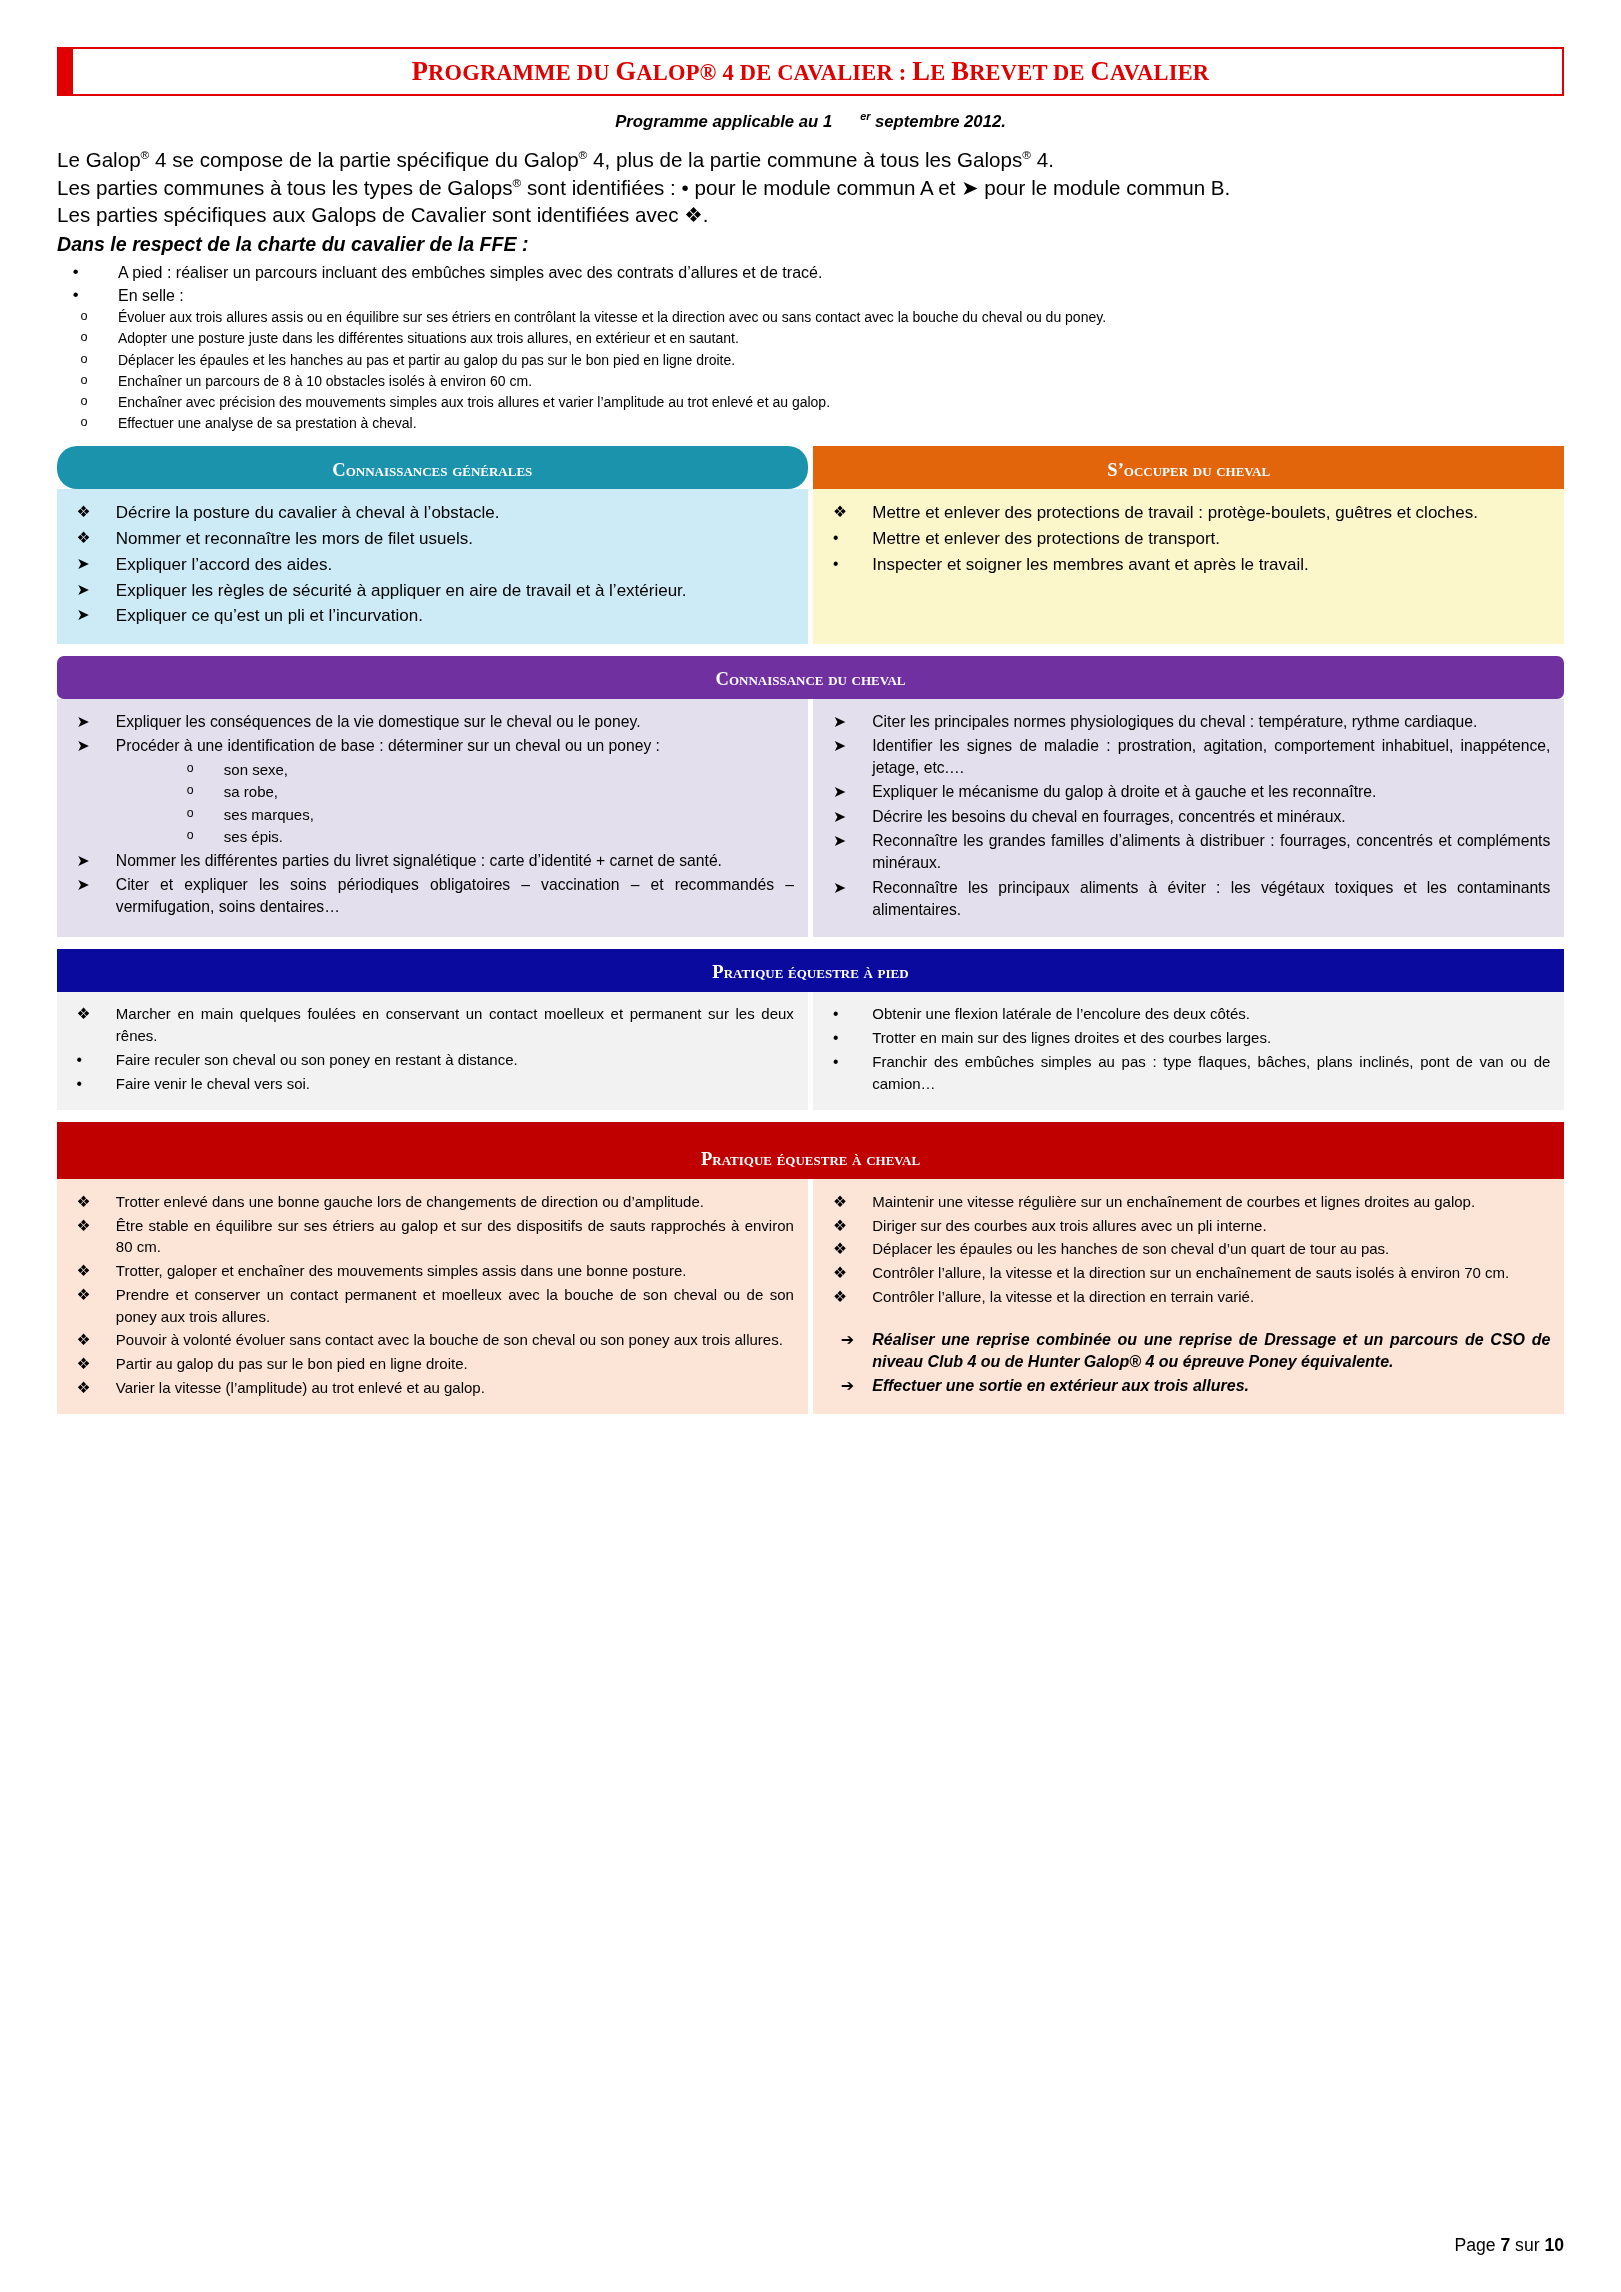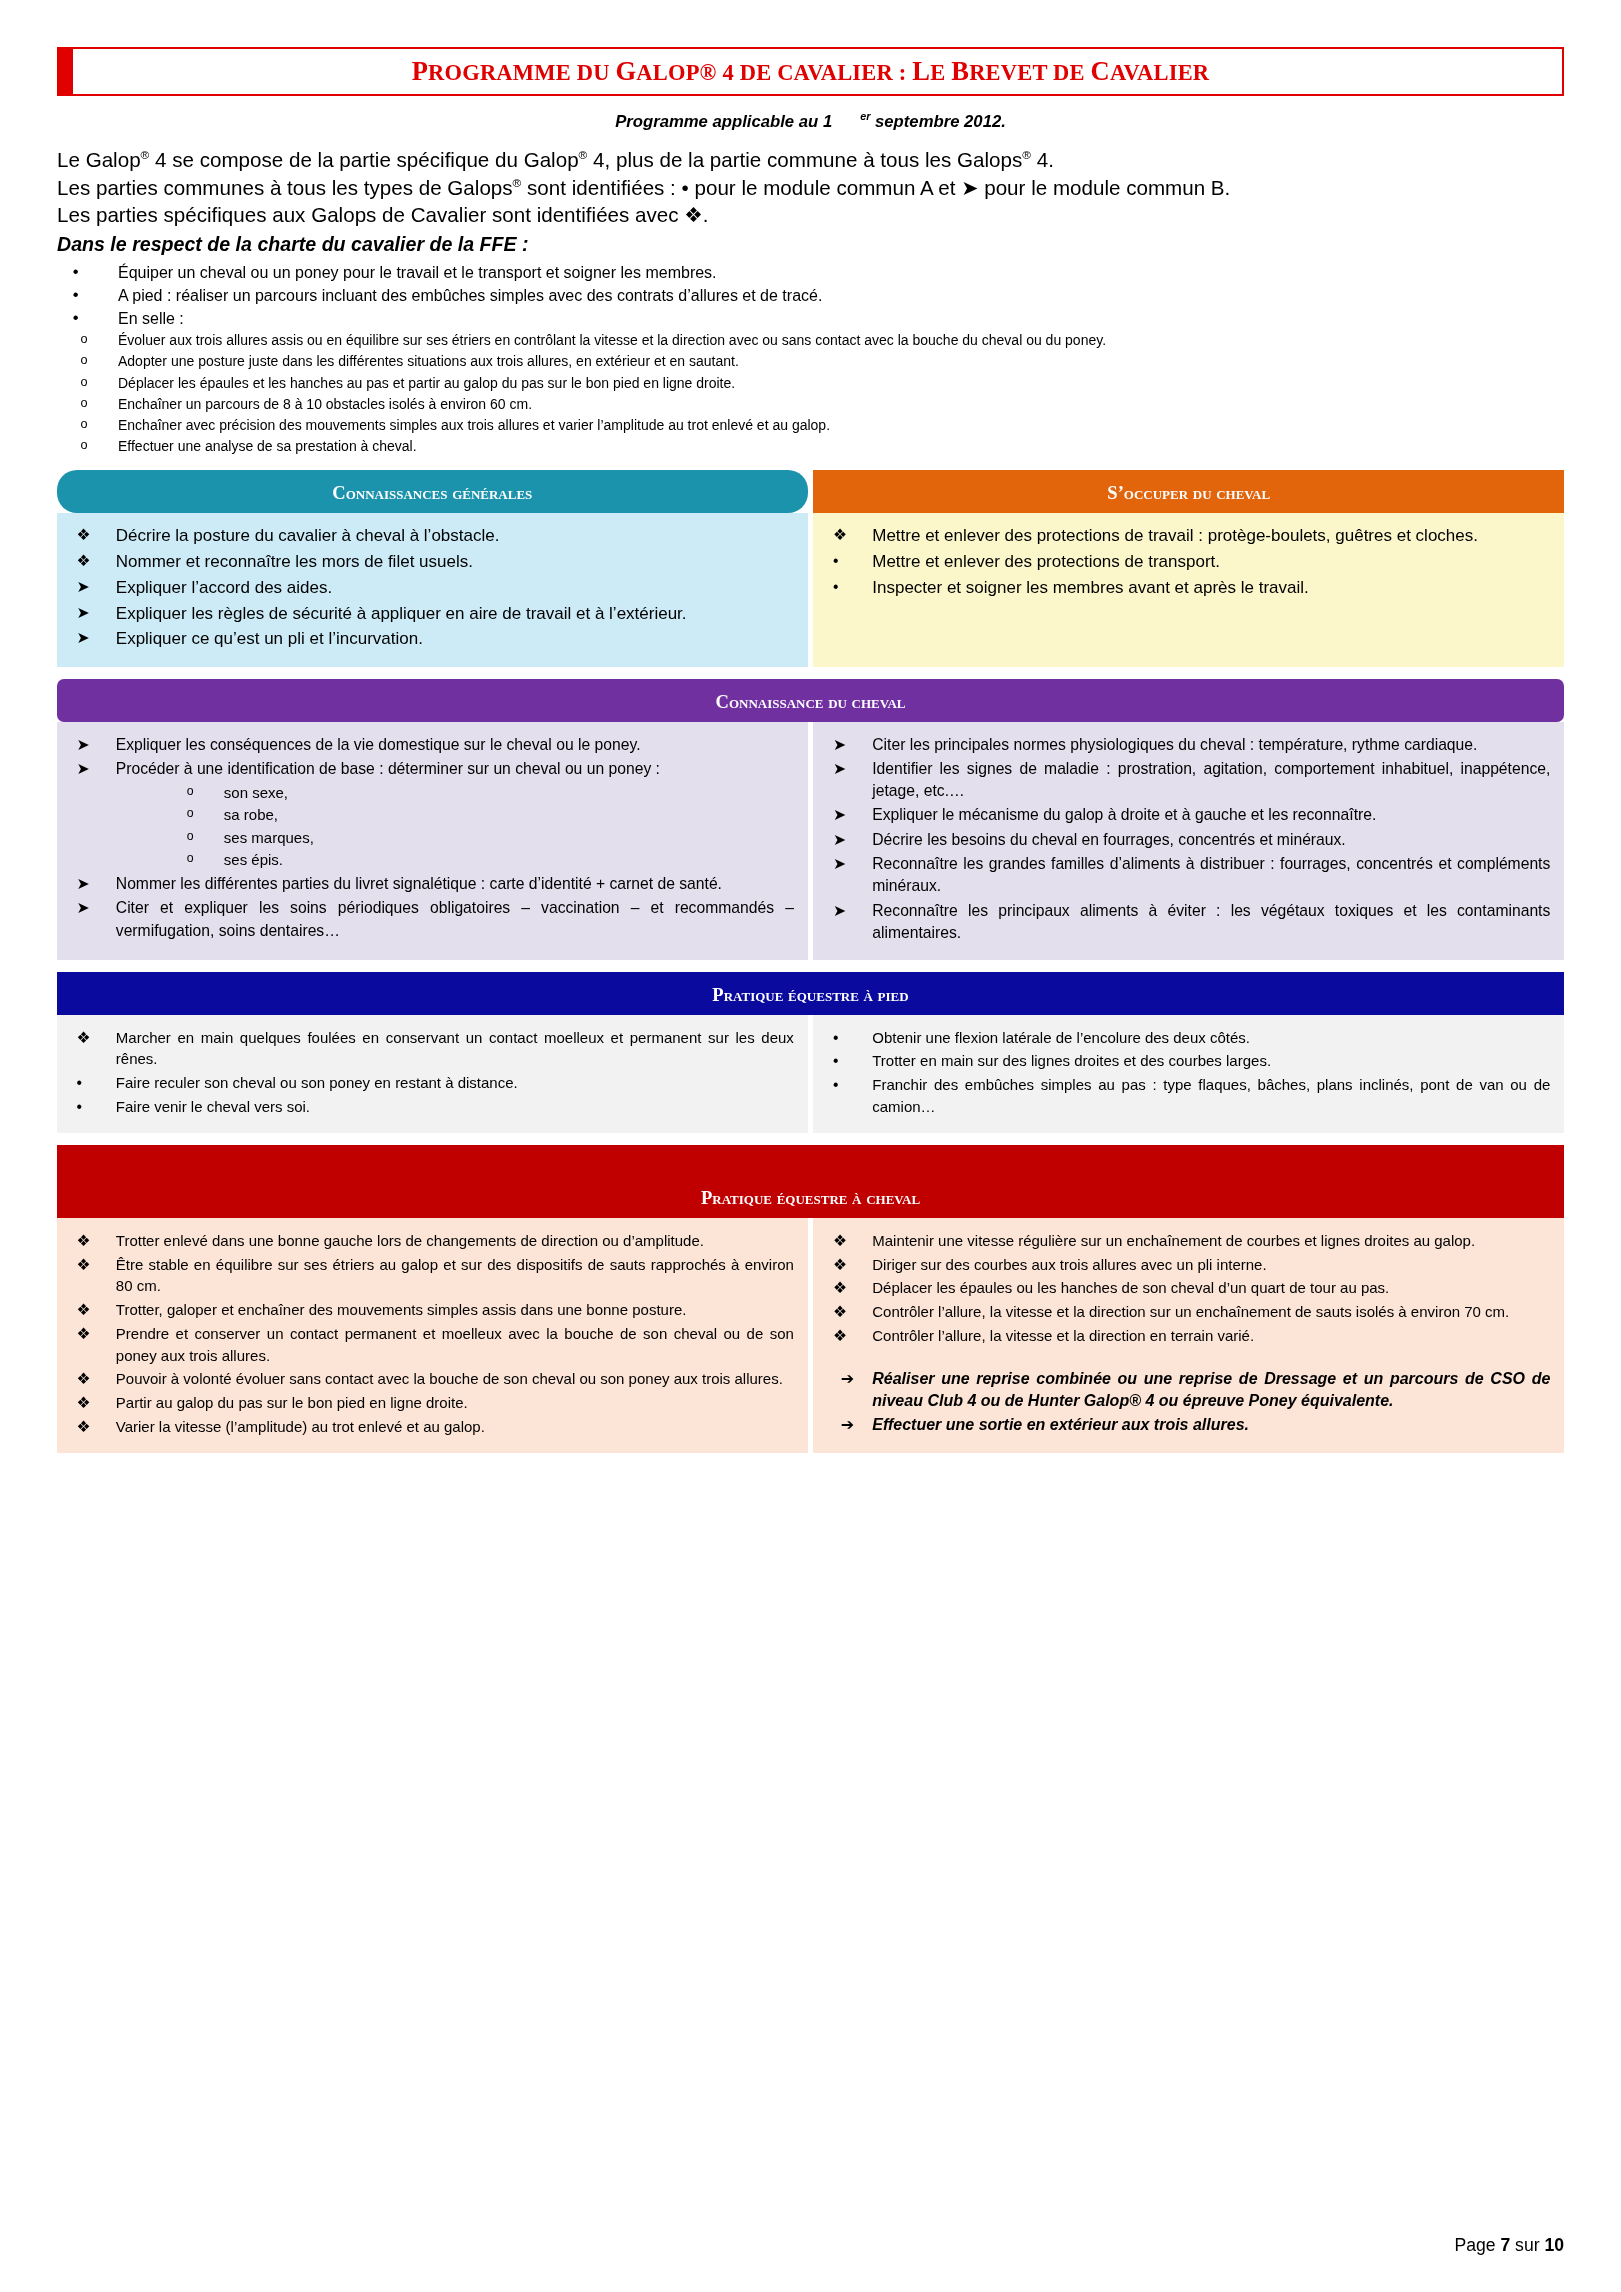--- a/index.html
+++ b/index.html
@@ -145,21 +145,20 @@
     </p>
     <p>
       <span>Les parties communes à tous les types de Galops</span><sup>®</sup><span> sont identifiées : • pour le module commun A et ➤ pour le module commun B.</span>
     </p>
     <p>Les parties spécifiques aux Galops de Cavalier sont identifiées avec ❖.</p>
   </div>
 
   <div class="charte">Dans le respect de la charte du cavalier de la FFE :</div>
 
   <ul class="lvl1">
-    <li>Équiper un cheval ou un poney pour le travail et le transport et soigner les membres.</li>
     <li>A pied : réaliser un parcours incluant des embûches simples avec des contrats d’allures et de tracé.</li>
     <li>En selle :</li>
   </ul>
 
   <ul class="lvl2">
     <li>Évoluer aux trois allures assis ou en équilibre sur ses étriers en contrôlant la vitesse et la direction avec ou sans contact avec la bouche du cheval ou du poney.</li>
     <li>Adopter une posture juste dans les différentes situations aux trois allures, en extérieur et en sautant.</li>
     <li>Déplacer les épaules et les hanches au pas et partir au galop du pas sur le bon pied en ligne droite.</li>
     <li>Enchaîner un parcours de 8 à 10 obstacles isolés à environ 60 cm.</li>
     <li>Enchaîner avec précision des mouvements simples aux trois allures et varier l’amplitude au trot enlevé et au galop.</li>
@@ -241,21 +240,21 @@
           <li><span class="mk">•</span><span>Obtenir une flexion latérale de l’encolure des deux côtés.</span></li>
           <li><span class="mk">•</span><span>Trotter en main sur des lignes droites et des courbes larges.</span></li>
           <li><span class="mk">•</span><span>Franchir des embûches simples au pas : type flaques, bâches, plans inclinés, pont de van ou de camion…</span></li>
         </ul>
       </div>
     </div>
   </div>
 
   <div class="section">
     <div class="sec-headrow">
-      <div class="sec-head hd-red" style="width:100%;height:73px;">Pratique équestre à cheval</div>
+      <div class="sec-head hd-red" style="width:100%;height:57px;">Pratique équestre à cheval</div>
     </div>
     <div class="sec-body">
       <div class="col bd-peach" style="width:50%;">
         <ul class="itm small">
           <li><span class="mk">❖</span><span>Trotter enlevé dans une bonne gauche lors de changements de direction ou d’amplitude.</span></li>
           <li><span class="mk">❖</span><span>Être stable en équilibre sur ses étriers au galop et sur des dispositifs de sauts rapprochés à environ 80 cm.</span></li>
           <li><span class="mk">❖</span><span>Trotter, galoper et enchaîner des mouvements simples assis dans une bonne posture.</span></li>
           <li><span class="mk">❖</span><span>Prendre et conserver un contact permanent et moelleux avec la bouche de son cheval ou de son poney aux trois allures.</span></li>
           <li><span class="mk">❖</span><span>Pouvoir à volonté évoluer sans contact avec la bouche de son cheval ou son poney aux trois allures.</span></li>
           <li><span class="mk">❖</span><span>Partir au galop du pas sur le bon pied en ligne droite.</span></li>

